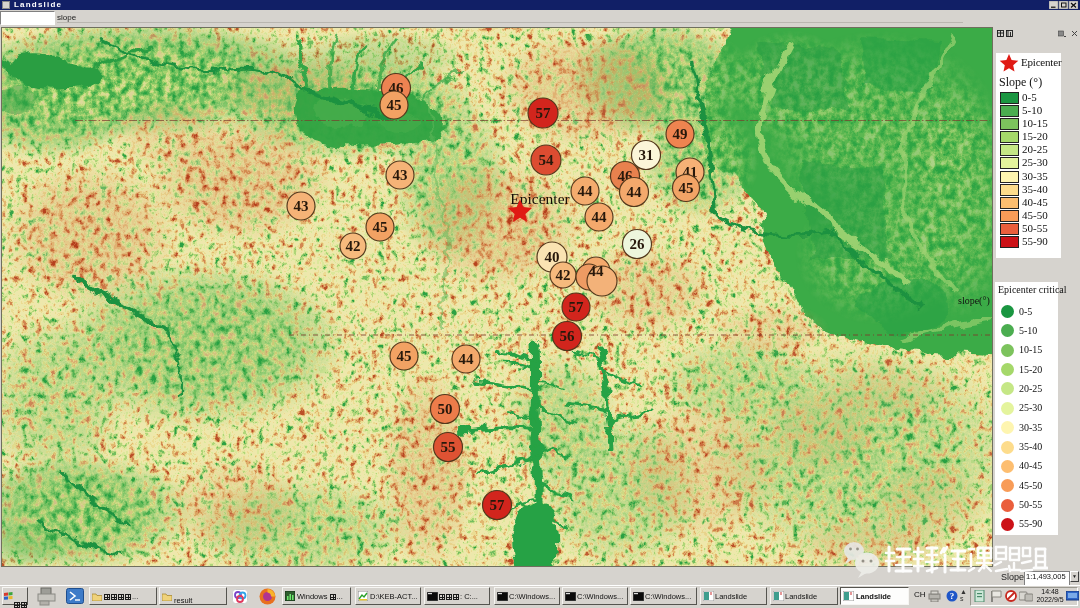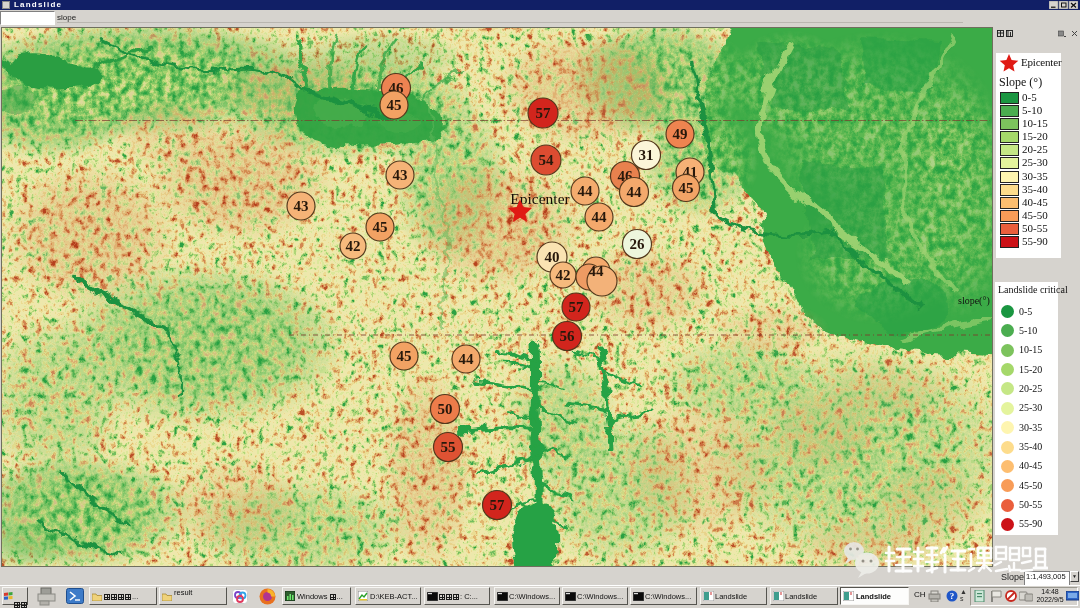--- a/index.html
+++ b/index.html
@@ -308,21 +308,21 @@
 <div style="position:absolute;left:1000px;top:196.6px;width:17px;height:10px;background:#FDBE70;border:1px solid #222"></div>
 <div style="position:absolute;left:1022px;top:195.6px;font:11px 'Liberation Serif',serif;color:#111">40-45</div>
 <div style="position:absolute;left:1000px;top:209.7px;width:17px;height:10px;background:#F89C58;border:1px solid #222"></div>
 <div style="position:absolute;left:1022px;top:208.7px;font:11px 'Liberation Serif',serif;color:#111">45-50</div>
 <div style="position:absolute;left:1000px;top:222.8px;width:17px;height:10px;background:#EA5E3C;border:1px solid #222"></div>
 <div style="position:absolute;left:1022px;top:221.8px;font:11px 'Liberation Serif',serif;color:#111">50-55</div>
 <div style="position:absolute;left:1000px;top:235.9px;width:17px;height:10px;background:#CC1117;border:1px solid #222"></div>
 <div style="position:absolute;left:1022px;top:234.9px;font:11px 'Liberation Serif',serif;color:#111">55-90</div>
 
 <div class="abs" style="left:995px;top:282px;width:63px;height:253px;background:#fff"></div>
-<div class="abs" style="left:998px;top:284px;font:10px 'Liberation Serif',serif;color:#111">Landslide critical</div>
+<div class="abs" style="left:998px;top:284px;font:10px 'Liberation Serif',serif;color:#111">Epicenter critical</div>
 <div class="abs" style="left:958px;top:295px;font:10px 'Liberation Serif',serif;color:#111">slope(°)</div>
 <div style="position:absolute;left:1000.5px;top:305.0px;width:13px;height:13px;border-radius:50%;background:#1A9641"></div>
 <div style="position:absolute;left:1019px;top:305.5px;font:10px 'Liberation Serif',serif;color:#111">0-5</div>
 <div style="position:absolute;left:1000.5px;top:324.4px;width:13px;height:13px;border-radius:50%;background:#4BAD50"></div>
 <div style="position:absolute;left:1019px;top:324.9px;font:10px 'Liberation Serif',serif;color:#111">5-10</div>
 <div style="position:absolute;left:1000.5px;top:343.7px;width:13px;height:13px;border-radius:50%;background:#7CC35D"></div>
 <div style="position:absolute;left:1019px;top:344.2px;font:10px 'Liberation Serif',serif;color:#111">10-15</div>
 <div style="position:absolute;left:1000.5px;top:363.1px;width:13px;height:13px;border-radius:50%;background:#A5D86A"></div>
 <div style="position:absolute;left:1019px;top:363.6px;font:10px 'Liberation Serif',serif;color:#111">15-20</div>
 <div style="position:absolute;left:1000.5px;top:382.4px;width:13px;height:13px;border-radius:50%;background:#C5E786"></div>
@@ -448,21 +448,21 @@
 <div class="abs" style="left:89px;top:587px;width:68px;height:18px;background:#D6D3CE;border:1px solid #F6F5F2;border-right-color:#55544F;border-bottom-color:#55544F;box-sizing:border-box;">
     <svg width="10" height="9" style="position:absolute;left:2px;top:4px">
       <path d="M0,2 L4,2 L5,3.5 L10,3.5 L10,9 L0,9 Z" fill="#EFD27A" stroke="#A98A35" stroke-width="0.8"></path>
     </svg>
     <div class="abs" style="left:14px;top:4px;font:7.5px 'Liberation Sans';color:#111;white-space:nowrap"><span class="ck"></span><span class="ck"></span><span class="ck"></span><span class="ck"></span>...</div>
   </div>
 <div class="abs" style="left:159px;top:587px;width:68px;height:18px;background:#D6D3CE;border:1px solid #F6F5F2;border-right-color:#55544F;border-bottom-color:#55544F;box-sizing:border-box;">
     <svg width="10" height="9" style="position:absolute;left:2px;top:4px">
       <path d="M0,2 L4,2 L5,3.5 L10,3.5 L10,9 L0,9 Z" fill="#EFD27A" stroke="#A98A35" stroke-width="0.8"></path>
     </svg>
-    <div class="abs" style="left:14px;top:0;font:7.5px 'Liberation Sans';color:#111;white-space:nowrap">result</div>
+    <div class="abs" style="left:14px;top:8px;font:7.5px 'Liberation Sans';color:#111;white-space:nowrap">result</div>
   </div>
 <svg class="abs" style="left:232px;top:589px" width="16" height="15">
     <rect x="0.5" y="0.5" width="15" height="14" rx="3" fill="#fff" stroke="#ccc"></rect>
     <circle cx="6" cy="6" r="3" fill="none" stroke="#7B44C8" stroke-width="1.8"></circle>
     <circle cx="10.5" cy="6.5" r="3" fill="none" stroke="#2FA3E8" stroke-width="1.8"></circle>
     <circle cx="8" cy="10" r="3" fill="none" stroke="#E03A5E" stroke-width="1.8"></circle>
   </svg>
 <svg class="abs" style="left:259px;top:588px" width="17" height="17">
     <circle cx="8.5" cy="8.5" r="8" fill="#E8701E"></circle>
     <circle cx="8.5" cy="8.5" r="4.5" fill="#B03490"></circle>

